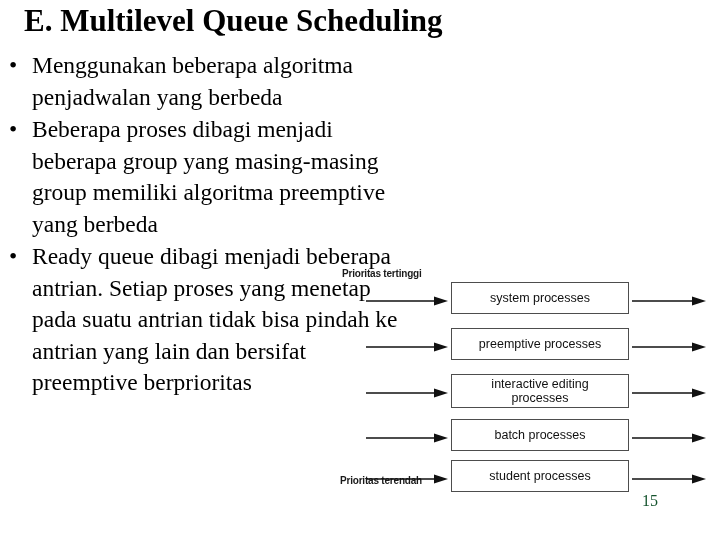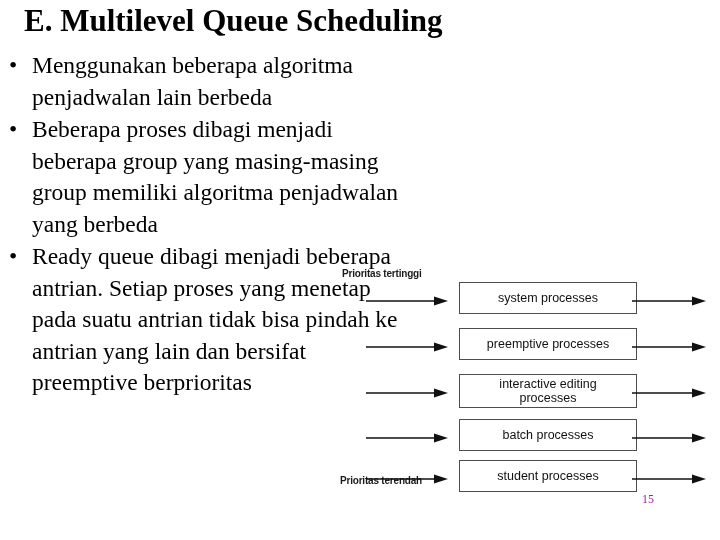--- a/index.html
+++ b/index.html
@@ -98,58 +98,57 @@
     border: 1.6px solid #4d4d4d;
     background: #ffffff;
     display: flex;
     align-items: center;
     justify-content: center;
     text-align: center;
     font-family: "Liberation Sans", sans-serif;
     font-size: 12.5px;
     line-height: 14px;
     color: #111111;
-    margin-left: 8px;
   }
   .queue-box .lbl { display: block; padding: 0 4px; }
 
   .arrow-in, .arrow-out {
     position: absolute;
     top: 13.5px;
     height: 10px;
   }
   .arrow-in  { left: 28px;  width: 82px; }
   .arrow-out { left: 294px; width: 74px; }
   .arrow-in svg, .arrow-out svg { display: block; }
 
   
   #page-number {
     position: absolute;
     left: 642px;
     top: 492px;
     font-family: "Liberation Serif", serif;
-    font-size: 12px;
-    color: #a21caf;
+    font-size: 16px;
+    color: #14532d;
   }
 </style>
 </head>
 <body>
 
 <div id="slide">
 
   <div id="slide-title">E. Multilevel Queue Scheduling</div>
 
   <ul id="body-list">
     <li class="bullet-item">
       <span class="bullet-marker">•</span>
-      <span class="bullet-text">Menggunakan beberapa algoritma penjadwalan lain berbeda</span>
+      <span class="bullet-text">Menggunakan beberapa algoritma penjadwalan yang berbeda</span>
     </li>
     <li class="bullet-item">
       <span class="bullet-marker">•</span>
-      <span class="bullet-text">Beberapa proses dibagi menjadi beberapa group yang masing-masing group memiliki algoritma penjadwalan yang berbeda</span>
+      <span class="bullet-text">Beberapa proses dibagi menjadi beberapa group yang masing-masing group memiliki algoritma preemptive yang berbeda</span>
     </li>
     <li class="bullet-item">
       <span class="bullet-marker">•</span>
       <span class="bullet-text">Ready queue dibagi menjadi beberapa antrian. Setiap proses yang menetap pada suatu antrian tidak bisa pindah ke antrian yang lain dan bersifat preemptive berprioritas</span>
     </li>
   </ul>
 
   <div id="diagram">
 
     <div class="prio-label" id="prio-top">Prioritas tertinggi</div>

